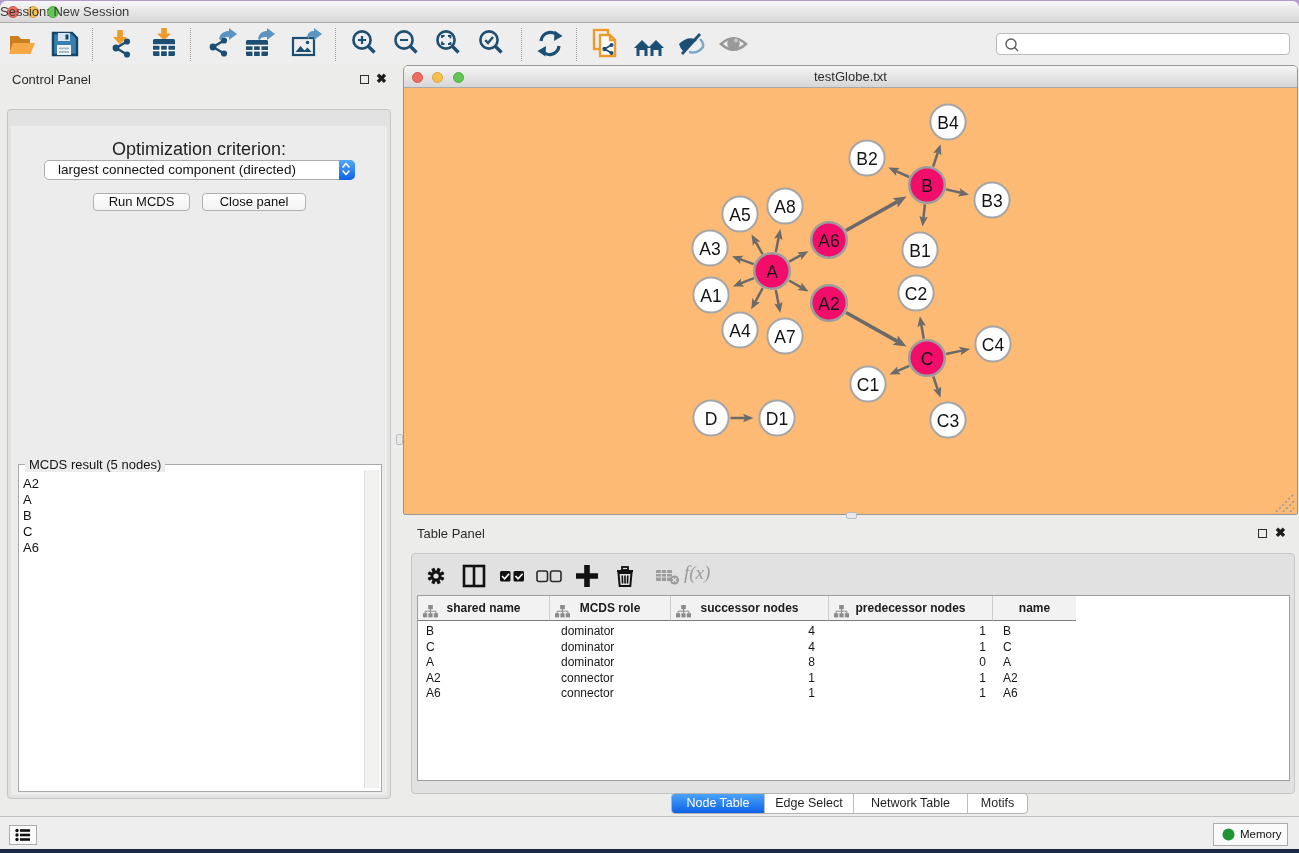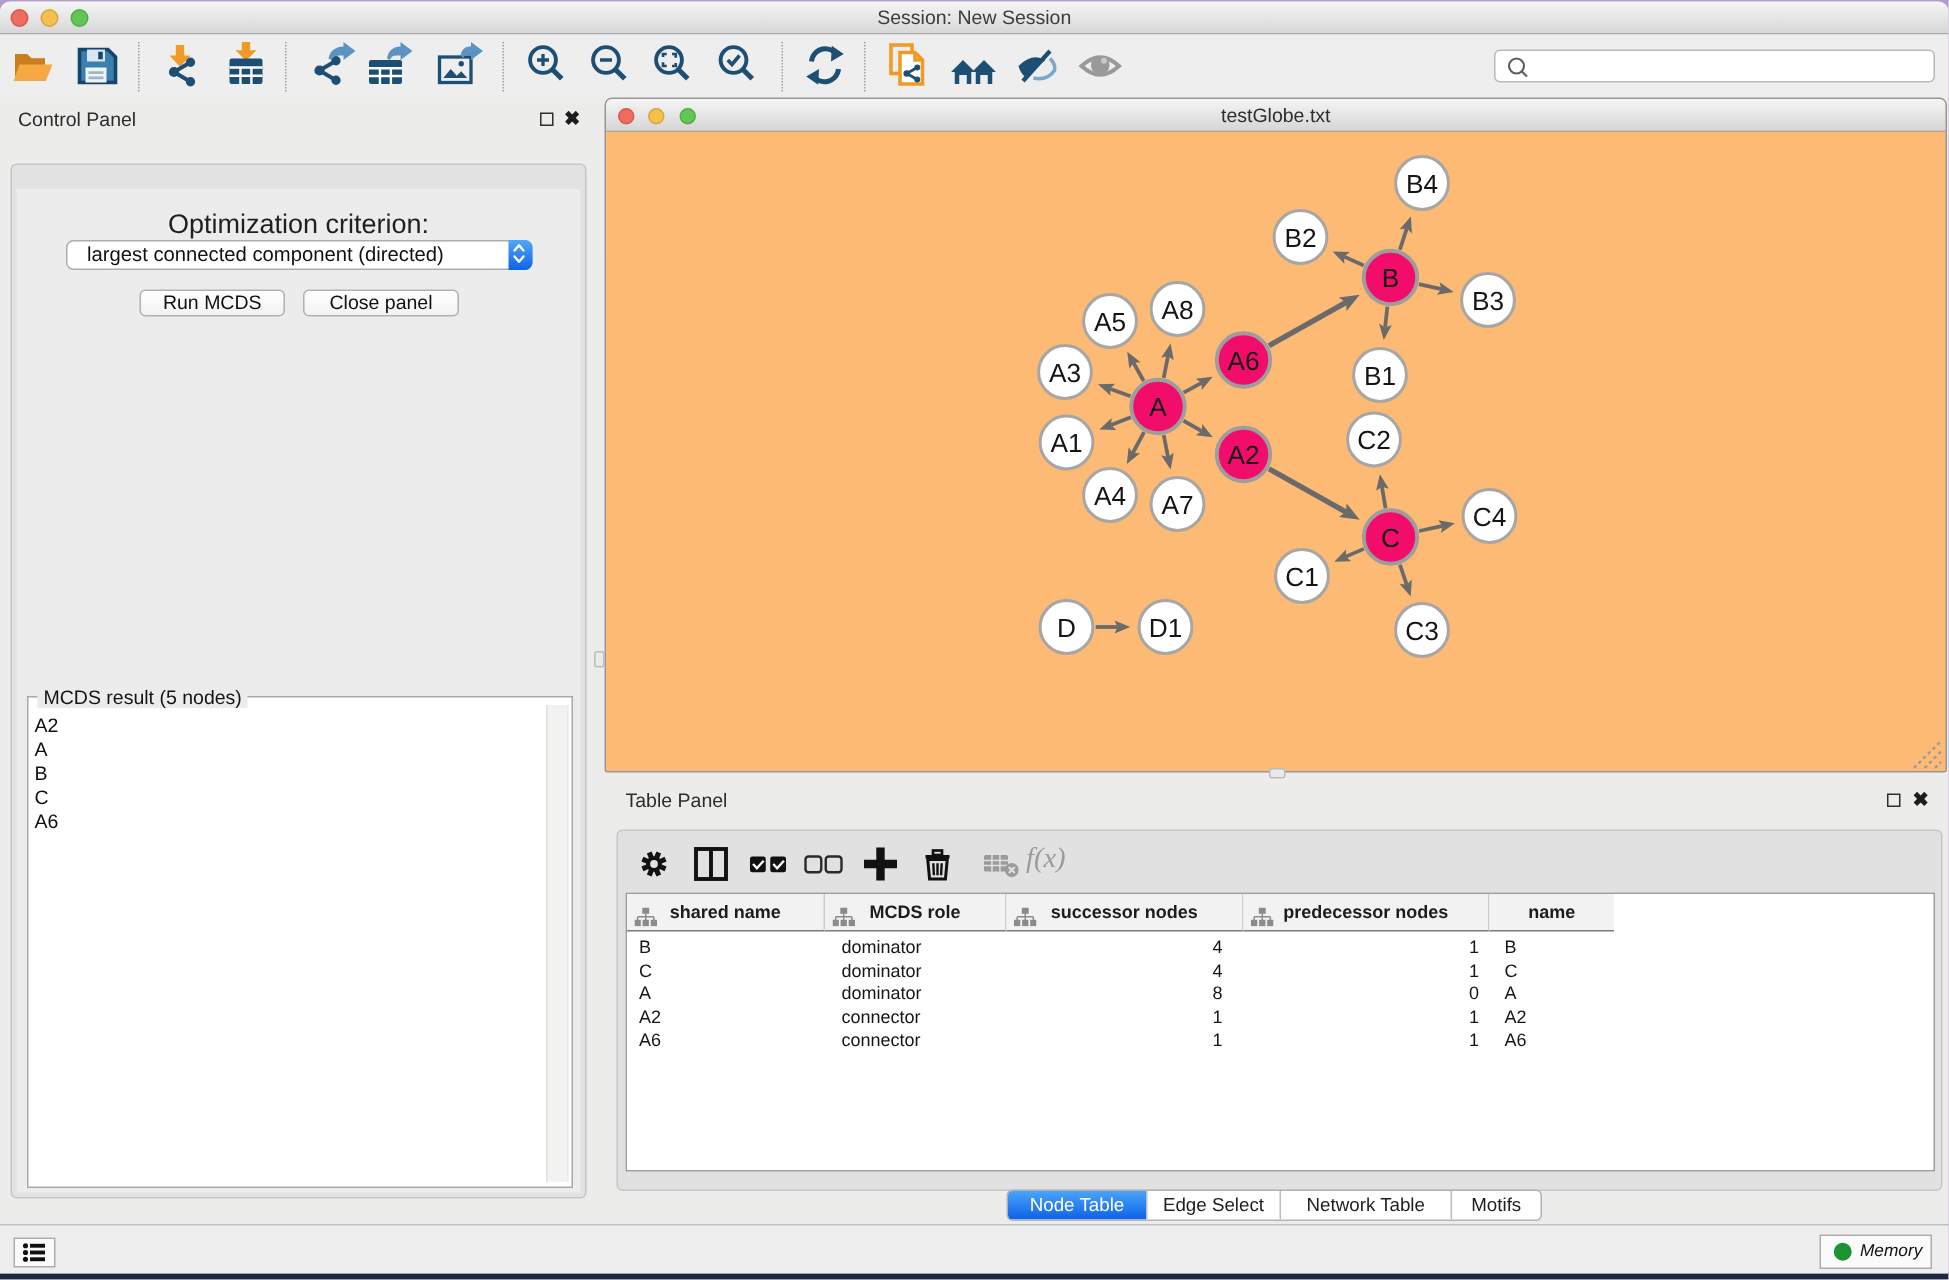--- a/index.html
+++ b/index.html
@@ -3,21 +3,21 @@
 *{margin:0;padding:0;box-sizing:border-box;}
 html,body{width:1299px;height:853px;overflow:hidden;font-family:"Liberation Sans",sans-serif;}
 body{position:relative;background:#b49bcd;}
 #deskbottom{position:absolute;left:0;right:0;bottom:0;height:5px;background:#1c2742;}
 #appwin{position:absolute;top:1px;left:0;width:1299px;height:848px;background:#ededec;border-radius:7px 7px 0 0;overflow:hidden;}
 #titlebar{position:absolute;top:0;left:0;right:0;height:22px;background:linear-gradient(#f6f6f6,#d7d7d7);border-bottom:1px solid #ababab;}
 .tl{position:absolute;top:5px;width:12px;height:12px;border-radius:50%;}
 #titlebar .t1{left:7px;background:#ee6c60;border:1px solid #d3584e;}
 #titlebar .t2{left:27px;background:#f6c04e;border:1px solid #d8a440;}
 #titlebar .t3{left:47px;background:#62c655;border:1px solid #51ab45;}
-#titletext{position:absolute;left:0;right:0;top:0;line-height:21px;text-align:center;font-size:13px;color:#3b3b3b;}
+#titletext{position:absolute;left:0;right:0;top:0;line-height:21px;text-align:left;font-size:13px;color:#3b3b3b;}
 #toolbar{position:absolute;top:22px;left:0;right:0;height:42px;background:#efeeee;}
 .sep{position:absolute;top:5px;height:33px;width:0;border-left:1px dotted #9d9d9d;}
 .ticon{position:absolute;top:0;}
 #searchbox{position:absolute;left:996px;top:10px;width:294px;height:22px;background:#fff;border:1px solid #b9b9b9;border-radius:4px;}
 #content{position:absolute;top:64px;left:0;right:0;height:752px;background:#ececeb;}
 
 #cp-title{position:absolute;left:12px;top:7px;font-size:13px;color:#2c2c2c;}
 .floatbtn{position:absolute;width:9px;height:9px;border:1.5px solid #2e2e2e;background:transparent;}
 .closebtn{position:absolute;font-size:13px;font-weight:700;color:#1d1d1d;line-height:12px;}
 #cp-tabs{position:absolute;top:33px;left:78px;height:19px;display:flex;border:1px solid #b3b3b3;border-radius:4px;overflow:hidden;background:#fff;z-index:5;}
@@ -48,21 +48,21 @@
 #tp-title{position:absolute;left:417px;top:461px;font-size:13px;color:#2c2c2c;}
 #tp-pane{position:absolute;left:411px;top:488px;width:884px;height:241px;background:#e2e1e1;border:1px solid #c6c6c6;border-radius:4px;}
 #tbl{position:absolute;left:5px;top:41px;width:873px;height:186px;background:#fff;border:1px solid #9e9e9e;}
 .th{position:absolute;top:0;height:25px;background:#f3f2f2;border-right:1px solid #cdcdcd;border-bottom:1px solid #7c7c7c;font-size:12px;font-weight:700;color:#1c1c1c;text-align:center;line-height:24px;}
 .orgico{position:absolute;left:5px;top:6px;}
 .td{position:absolute;font-size:12px;color:#161616;height:15px;line-height:15px;}
 #tp-tabs{position:absolute;top:727.5px;left:671px;height:21px;display:flex;border:1px solid #b3b3b3;border-radius:4px;overflow:hidden;background:#fff;z-index:5;}
 #tp-tabs .tab{font-size:12.5px;color:#1e1e1e;text-align:center;line-height:19px;border-right:1px solid #bdbdbd;}
 #tp-tabs .tab:last-child{border-right:none;}
 
-#statusbar{position:absolute;left:0;right:0;bottom:0;height:33px;background:#efeeee;border-top:1px solid #c0c0c0;font-style:italic;}
+#statusbar{position:absolute;left:0;right:0;bottom:0;height:33px;background:#efeeee;border-top:1px solid #c0c0c0;}
 #sb-left{position:absolute;left:9px;top:8px;width:28px;height:20px;background:#fbfbfb;border:1px solid #acacac;}
 #sb-mem{position:absolute;right:11px;top:6px;width:75px;height:23px;background:#fafafa;border:1px solid #acacac;font-size:11.5px;color:#111;}
 </style></head><body>
 <div id="deskbottom"></div>
 <div id="appwin">
 <div id="titlebar">
       <div class="tl t1"></div>
       <div class="tl t2"></div>
       <div class="tl t3"></div>
       <div id="titletext">Session: New Session</div>

